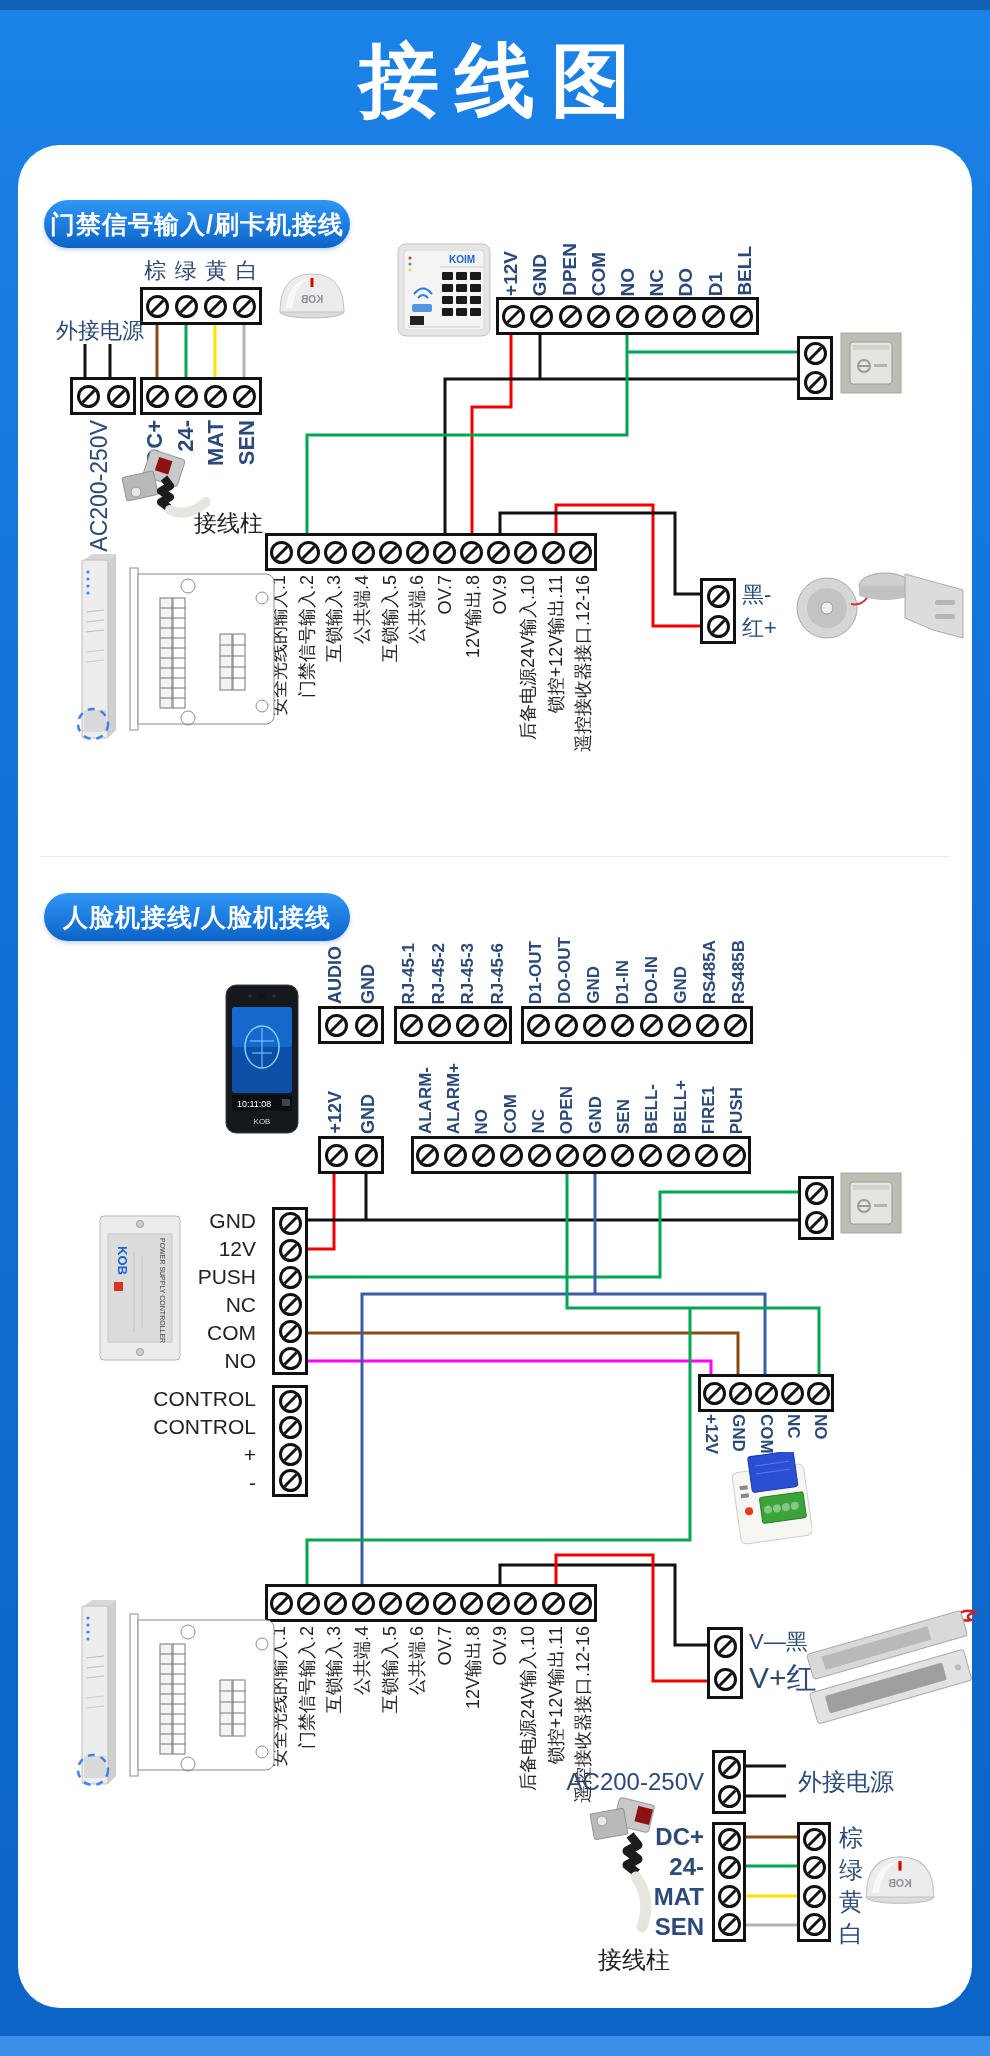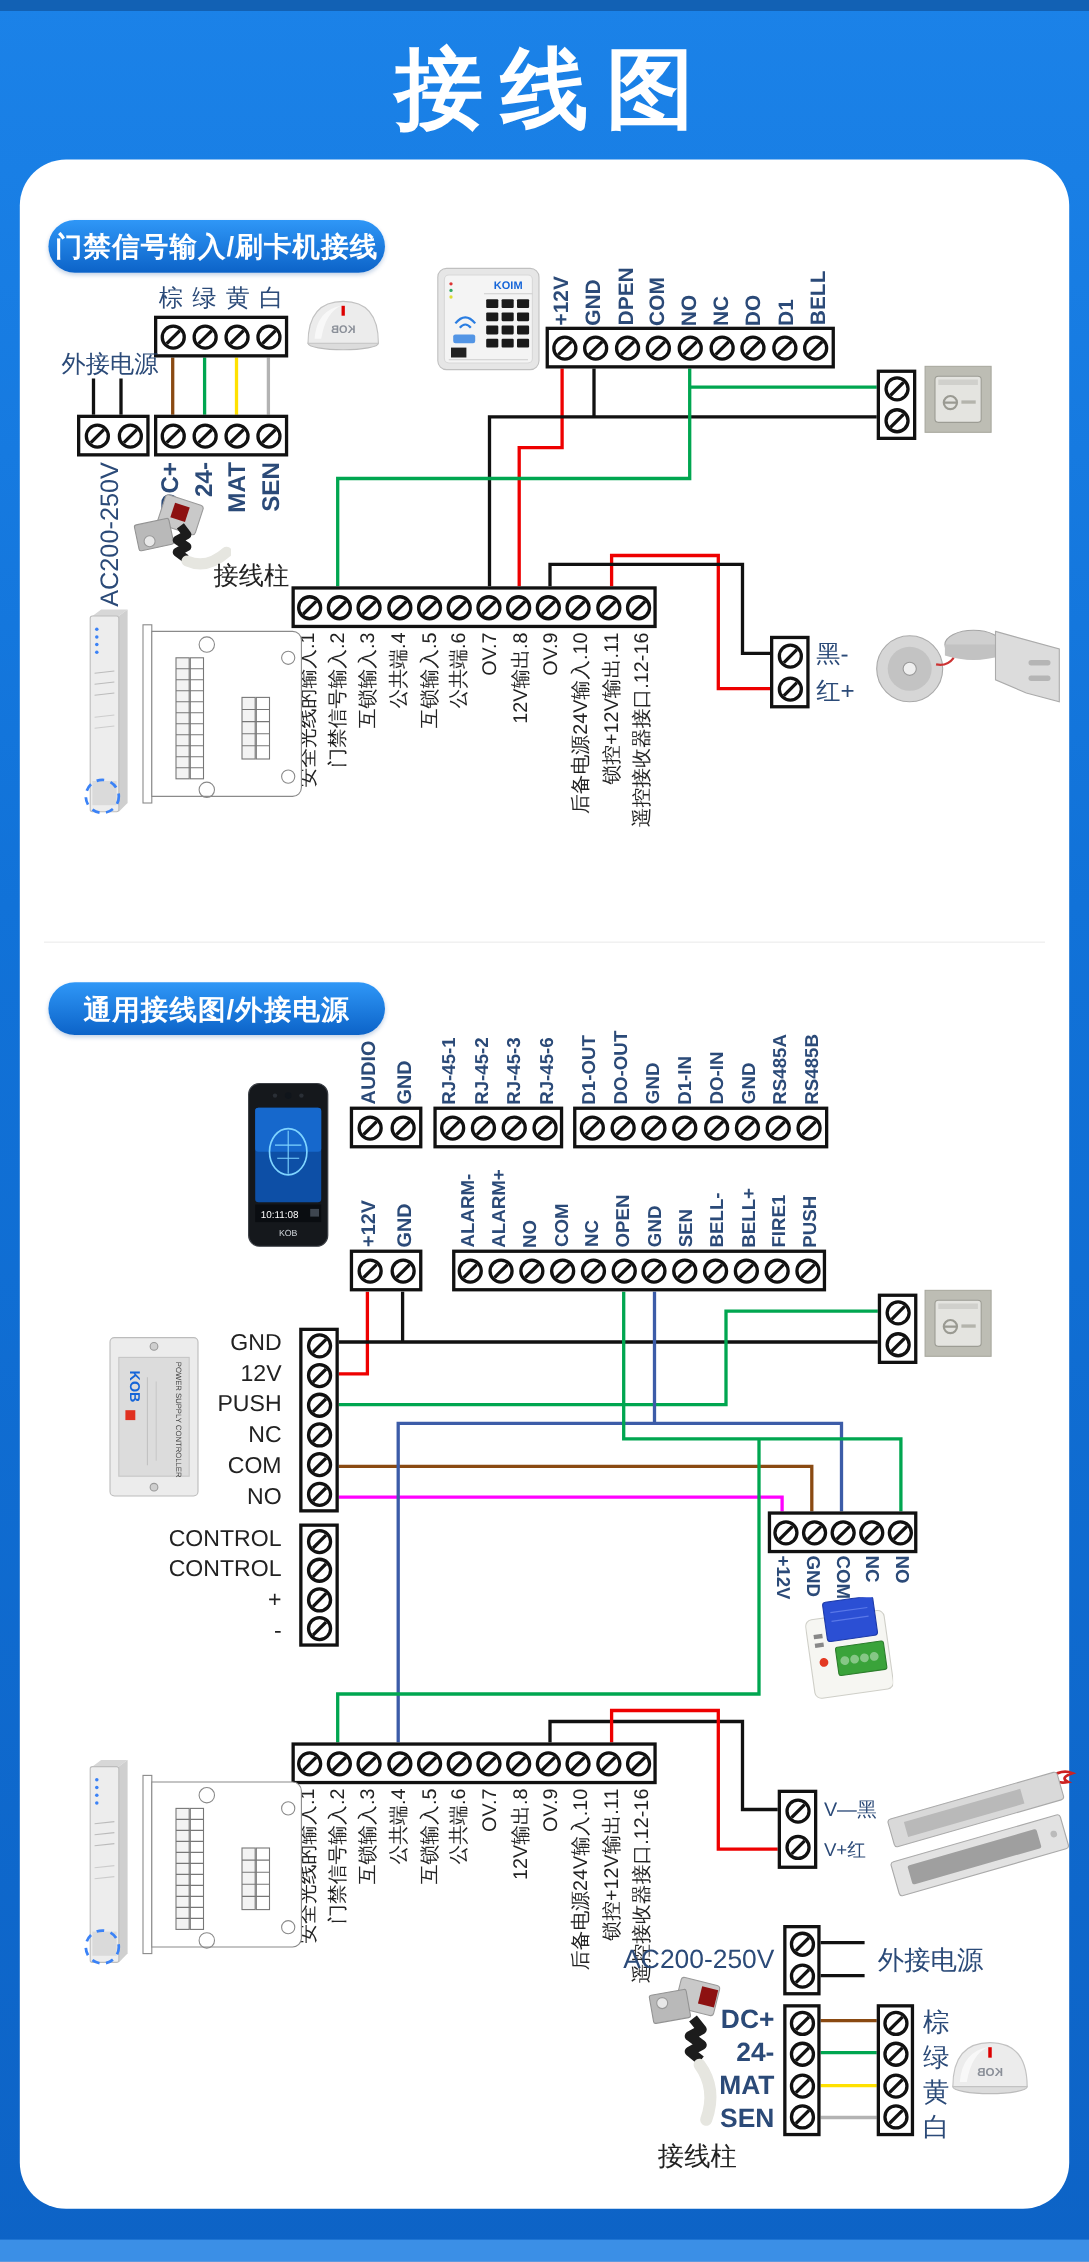--- a/index.html
+++ b/index.html
@@ -362,21 +362,21 @@
   <rect x="94" y="76" width="12" height="56" fill="#f3f3f3" stroke="#777"></rect>
   <rect x="107" y="76" width="12" height="56" fill="#fff" stroke="#777"></rect>
   <g stroke="#777">
       <line x1="94" y1="87" x2="119" y2="87"></line>
       <line x1="94" y1="98" x2="119" y2="98"></line>
       <line x1="94" y1="109" x2="119" y2="109"></line>
       <line x1="94" y1="120" x2="119" y2="120"></line>
     </g>
 </svg>
 
-<div class="pill" style="left:44px;top:893px">通用接线图/外接电源</div>
+<div class="pill" style="left:44px;top:893px">人脸机接线/人脸机接线</div>
 
 <svg class="abs" style="left:222px;top:983px" width="80" height="152" viewBox="0 0 80 152">
   <rect x="4" y="2" width="72" height="148" rx="10" fill="#15181c" stroke="#3a3e44"></rect>
   <circle cx="28" cy="13" r="2" fill="#2a2f36"></circle>
     <circle cx="40" cy="13" r="3" fill="#10151b"></circle>
     <circle cx="52" cy="13" r="2" fill="#2a2f36"></circle>
   <rect x="10" y="24" width="60" height="86" rx="3" fill="#0d4fa6"></rect>
   <rect x="10" y="24" width="60" height="40" rx="3" fill="#1668cc"></rect>
   <ellipse cx="40" cy="64" rx="17" ry="21" fill="none" stroke="#7fd4ff" stroke-width="1.5"></ellipse>
   <line x1="28" y1="58" x2="52" y2="58" stroke="#7fd4ff"></line>
@@ -718,22 +718,22 @@
       <line x1="94" y1="109" x2="119" y2="109"></line>
       <line x1="94" y1="120" x2="119" y2="120"></line>
     </g>
 </svg>
 
 <div class="strip vstrip" style="left:707px;top:1627px;width:36px;height:72px">
     <span class="term"></span>
     <span class="term"></span>
   </div>
 <div class="col" style="left:749px;top:1627px;height:72px">
-    <span class="navy" style="font-size:18px">V—黑</span>
-    <span class="navy" style="font-size:17px">V+红</span>
+    <span class="navy" style="font-size:22px">V—黑</span>
+    <span class="navy" style="font-size:30px">V+红</span>
   </div>
 <svg class="abs" style="left:795px;top:1602px" width="190" height="124" viewBox="0 0 190 124">
   <path d="M160 14 q10 -8 20 -4 q-12 4 -4 8 q-10 2 -16 -4" stroke="#c22" stroke-width="2.5" fill="none"></path>
   <g transform="rotate(-16 95 64)">
     <rect x="18" y="30" width="160" height="26" rx="3" fill="#d9d9d9" stroke="#aaa"></rect>
     <rect x="32" y="36" width="110" height="14" fill="#b9b9b9"></rect>
     <rect x="10" y="68" width="160" height="32" rx="3" fill="#e2e2e2" stroke="#aaa"></rect>
     <rect x="24" y="75" width="122" height="18" rx="2" fill="#9f9f9f"></rect>
     <circle cx="160" cy="84" r="3" fill="#bbb"></circle>
   </g>

